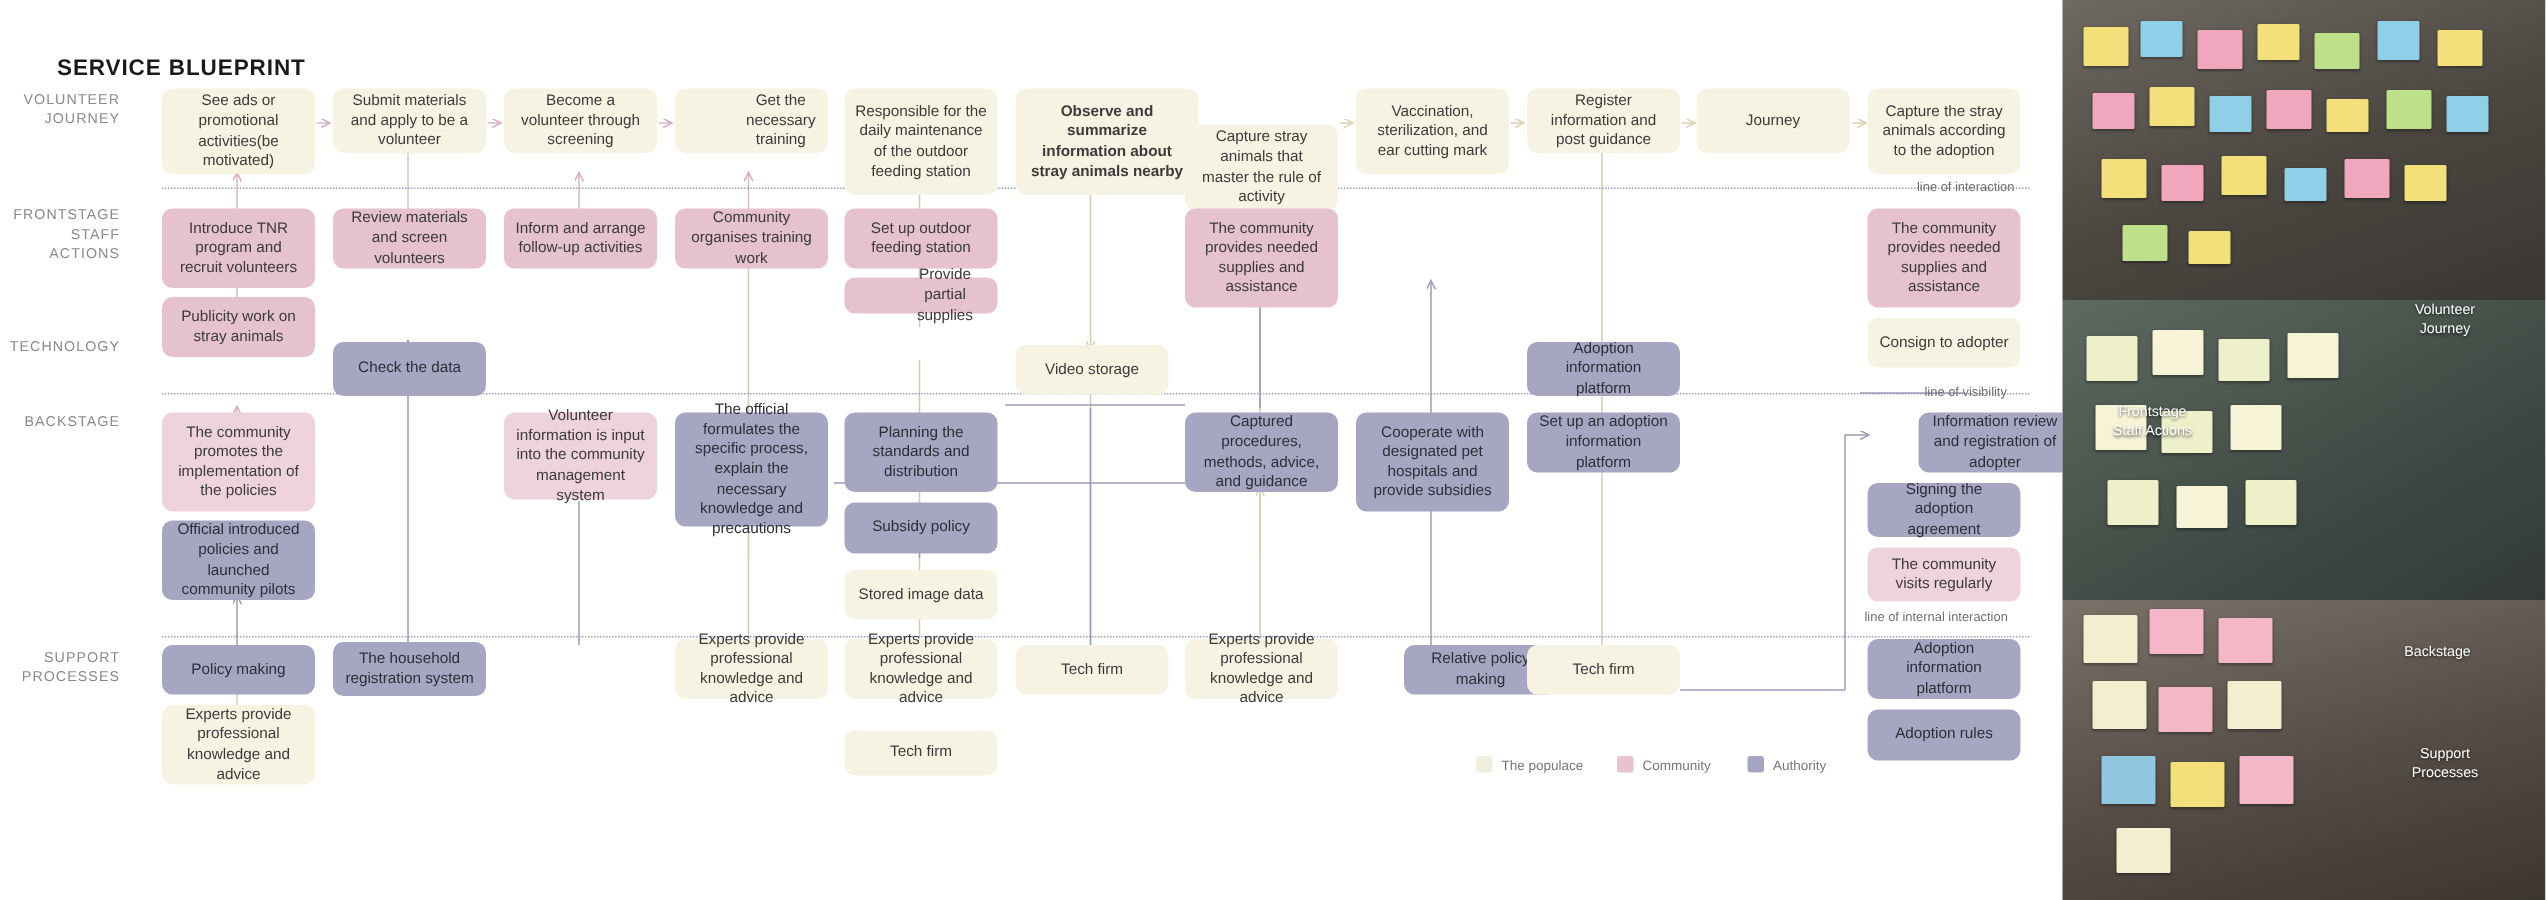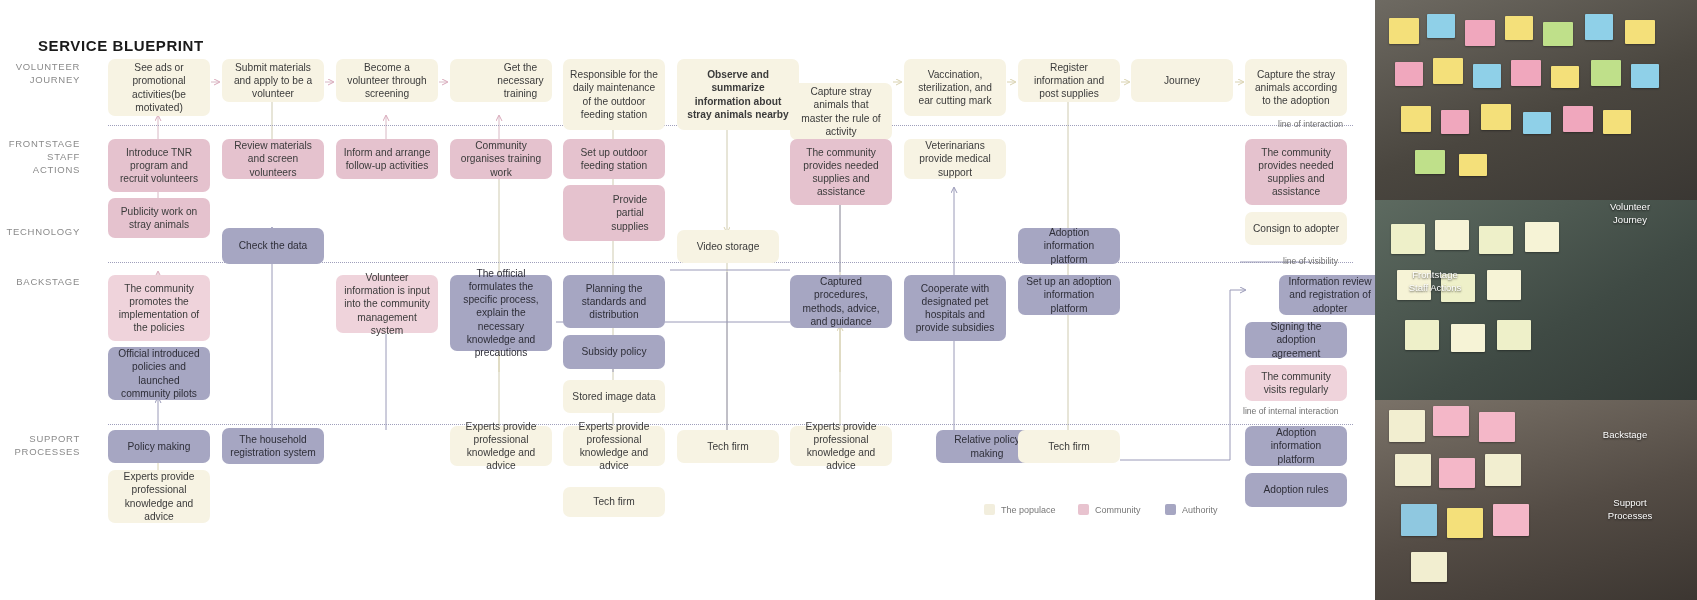--- a/index.html
+++ b/index.html
@@ -158,32 +158,31 @@
   <div class="dline-lbl" style="left:1243px;top:406px;">line of internal interaction</div>
 
   <div class="card c-pop" style="left:108px;top:59px;width:102px;height:57px;">See ads or promotional activities(be motivated)</div>
   <div class="card c-pop" style="left:222px;top:59px;width:102px;height:43px;">Submit materials and apply to be a volunteer</div>
   <div class="card c-pop" style="left:336px;top:59px;width:102px;height:43px;">Become a volunteer through screening</div>
   <div class="card c-pop" style="left:450px;top:59px;width:102px;height:43px;padding-left:46px;">Get the necessary training</div>
   <div class="card c-pop" style="left:563px;top:59px;width:102px;height:71px;">Responsible for the daily maintenance of the outdoor feeding station</div>
   <div class="card c-pop" style="left:677px;top:59px;width:122px;height:71px;font-weight:bold;">Observe and summarize information about stray animals nearby</div>
   <div class="card c-pop" style="left:790px;top:59px;width:102px;height:57px;margin-top:24px;">Capture stray animals that master the rule of activity</div>
   <div class="card c-pop" style="left:904px;top:59px;width:102px;height:57px;">Vaccination, sterilization, and ear cutting mark</div>
-  <div class="card c-pop" style="left:1018px;top:59px;width:102px;height:43px;">Register information and post supplies</div>
+  <div class="card c-pop" style="left:1018px;top:59px;width:102px;height:43px;">Register information and post guidance</div>
   <div class="card c-pop" style="left:1131px;top:59px;width:102px;height:43px;">Journey</div>
   <div class="card c-pop" style="left:1245px;top:59px;width:102px;height:57px;">Capture the stray animals according to the adoption</div>
 
   <div class="card c-com" style="left:108px;top:139px;width:102px;height:53px;">Introduce TNR program and recruit volunteers</div>
   <div class="card c-com" style="left:222px;top:139px;width:102px;height:40px;">Review materials and screen volunteers</div>
   <div class="card c-com" style="left:336px;top:139px;width:102px;height:40px;">Inform and arrange follow-up activities</div>
   <div class="card c-com" style="left:450px;top:139px;width:102px;height:40px;">Community organises training work</div>
   <div class="card c-com" style="left:563px;top:139px;width:102px;height:40px;">Set up outdoor feeding station</div>
-  <div class="card c-com" style="left:563px;top:185px;width:102px;height:56px;padding-left:39px;">Provide partial supplies</div>
+  <div class="card c-com" style="left:563px;top:185px;width:102px;height:24px;padding-left:39px;">Provide partial supplies</div>
   <div class="card c-com" style="left:790px;top:139px;width:102px;height:66px;">The community provides needed supplies and assistance</div>
-  <div class="card c-pop" style="left:904px;top:139px;width:102px;height:40px;">Veterinarians provide medical support</div>
   <div class="card c-com" style="left:1245px;top:139px;width:102px;height:66px;">The community provides needed supplies and assistance</div>
 
   <div class="card c-com" style="left:108px;top:198px;width:102px;height:40px;">Publicity work on stray animals</div>
   <div class="card c-aut" style="left:222px;top:228px;width:102px;height:36px;">Check the data</div>
   <div class="card c-pop" style="left:677px;top:230px;width:102px;height:33px;">Video storage</div>
   <div class="card c-aut" style="left:1018px;top:228px;width:102px;height:36px;">Adoption information platform</div>
   <div class="card c-pop" style="left:1245px;top:212px;width:102px;height:33px;">Consign to adopter</div>
 
   <div class="card c-com-l" style="left:108px;top:275px;width:102px;height:66px;">The community promotes the implementation of the policies</div>
   <div class="card c-aut" style="left:108px;top:347px;width:102px;height:53px;">Official introduced policies and launched community pilots</div>

